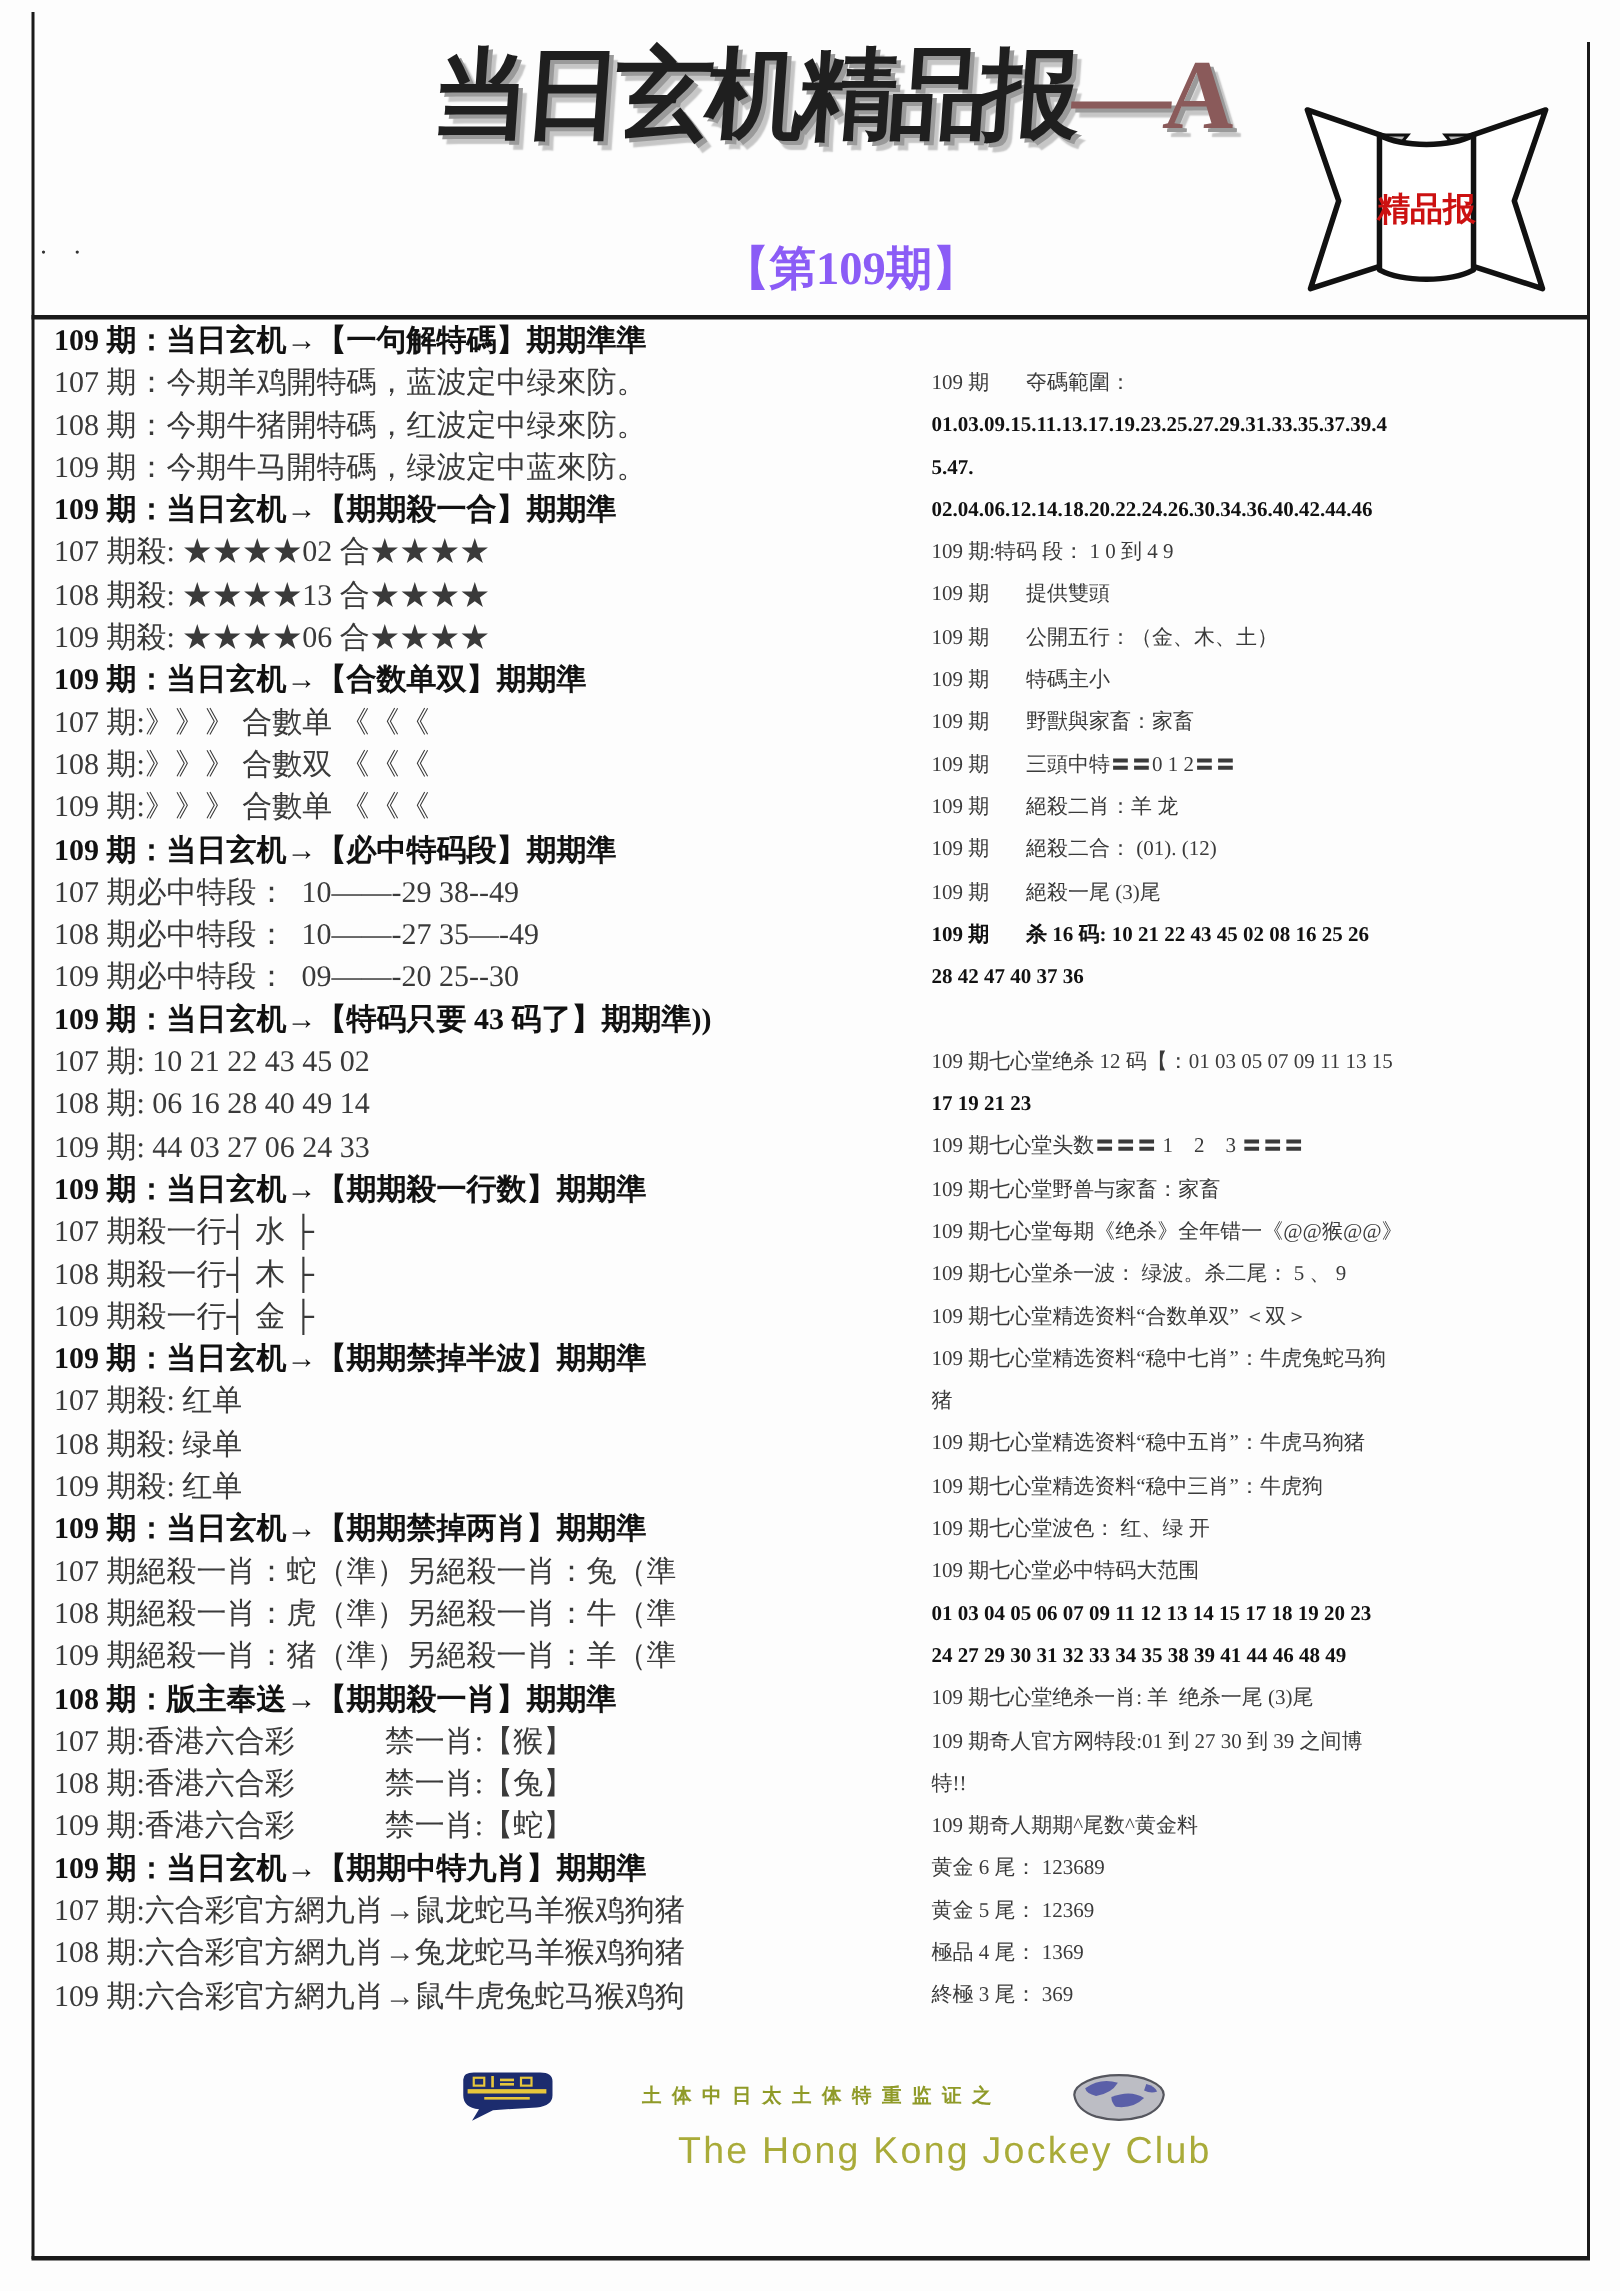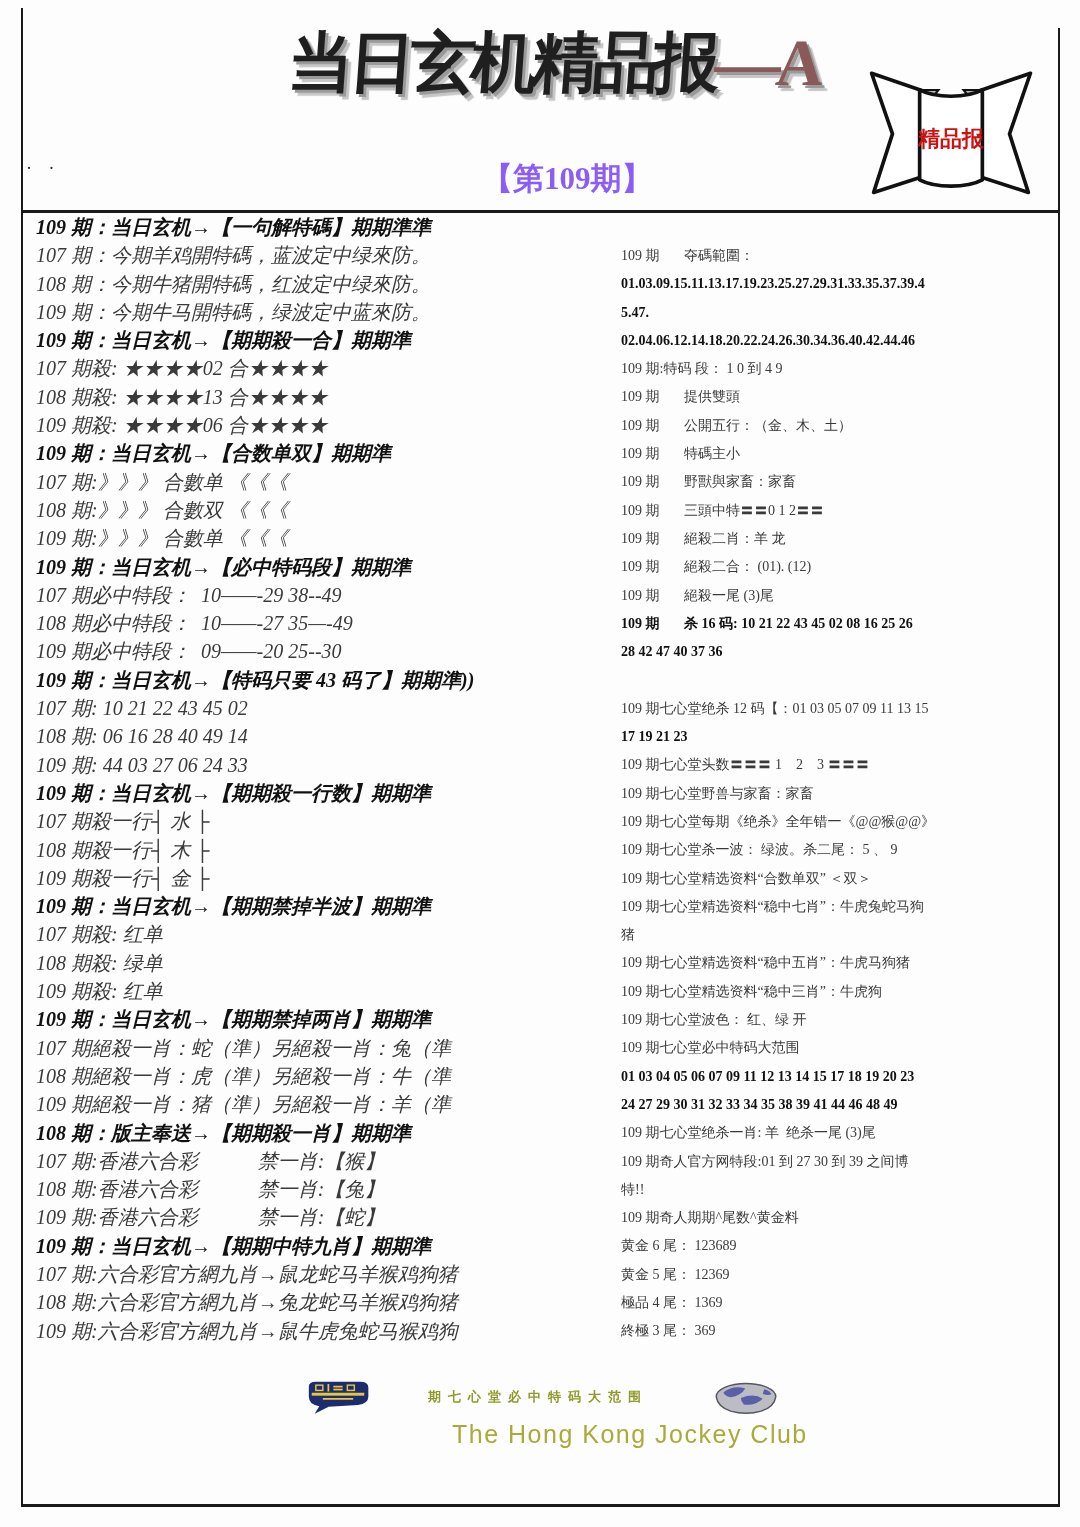--- a/index.html
+++ b/index.html
@@ -13,21 +13,21 @@
   
   .title{position:absolute;left:288px;top:18px;font-size:66px;font-weight:bold;
          letter-spacing:-5px;color:#1f1f1f;transform:skewX(-4deg);
          text-shadow:3px 3px 0 #9a9a9a,6px 6px 1px #c6c6c6;white-space:pre;}
   .title .title-suffix{color:#8a5a5a;}
   .issue{position:absolute;left:482px;top:158px;font-size:31px;font-weight:bold;color:#8b5cf6;white-space:pre;}
   .corner-dots{position:absolute;left:26px;top:158px;font-size:18px;color:#333;letter-spacing:6px;}
   .badge{position:absolute;left:856px;top:44px;width:190px;height:162px;}
   
   .col{position:absolute;white-space:pre;}
-  #left-col{left:36px;top:213px;width:540px;font-style:italic;}
+  #left-col{left:36px;top:213px;width:540px;}
   #right-col{left:621px;top:242px;width:445px;}
   .line{height:28.3px;line-height:28.3px;font-size:20px;color:#3a3a3a;}
   #right-col .line{font-size:14px;}
   .line.bold{font-weight:bold;color:#111;}
   
   .footer-logo{position:absolute;left:303px;top:1380px;width:70px;height:36px;}
   .footer-slogan{position:absolute;left:428px;top:1388px;font-size:13px;font-weight:bold;
                  color:#8f9a28;letter-spacing:7px;white-space:pre;}
   .footer-globe{position:absolute;left:710px;top:1382px;width:72px;height:32px;}
   .club-name{position:absolute;left:452px;top:1420px;font-size:25px;color:#a9ab39;
@@ -65,21 +65,21 @@
     <path d="M10,10 Q10,2 22,2 L98,2 Q112,2 112,12 L112,28 Q112,40 94,42 L44,45 L20,57 L28,44 Q10,42 10,28 Z" fill="#1c2c6e"></path>
     <rect x="15" y="21" width="90" height="5" fill="#e6c63c"></rect>
     <rect x="22" y="8" width="12" height="9" fill="none" stroke="#e6c63c" stroke-width="2.5"></rect>
     <rect x="42" y="6" width="3" height="13" fill="#e6c63c"></rect>
     <rect x="52" y="9" width="16" height="3" fill="#e6c63c"></rect>
     <rect x="52" y="14" width="16" height="3" fill="#e6c63c"></rect>
     <rect x="76" y="8" width="12" height="9" fill="none" stroke="#e6c63c" stroke-width="2.5"></rect>
     <rect x="34" y="30" width="52" height="3" fill="#e6c63c"></rect>
   </svg>
 
-  <div class="footer-slogan">期七心堂必中特码大范围</div>
+  <div class="footer-slogan">土体中日太土体特重监证之</div>
 
   <svg class="footer-globe" viewBox="0 0 90 44">
     <path d="M4,20 A41,18 0 0 1 86,20 Q84,34 66,40 Q45,46 24,40 Q6,34 4,20 Z" fill="#bcbdc4" stroke="#55565e" stroke-width="2"></path>
     <path d="M14,14 Q28,4 44,9 Q38,19 24,21 Q15,19 14,14 Z" fill="#5a5fa8"></path>
     <path d="M38,22 Q56,15 68,23 Q58,33 42,31 Q38,27 38,22 Z" fill="#5a5fa8"></path>
     <path d="M70,10 Q78,12 80,17 Q74,19 68,16 Z" fill="#5a5fa8"></path>
   </svg>
 
   <div class="club-name">The Hong Kong Jockey Club</div>
 

